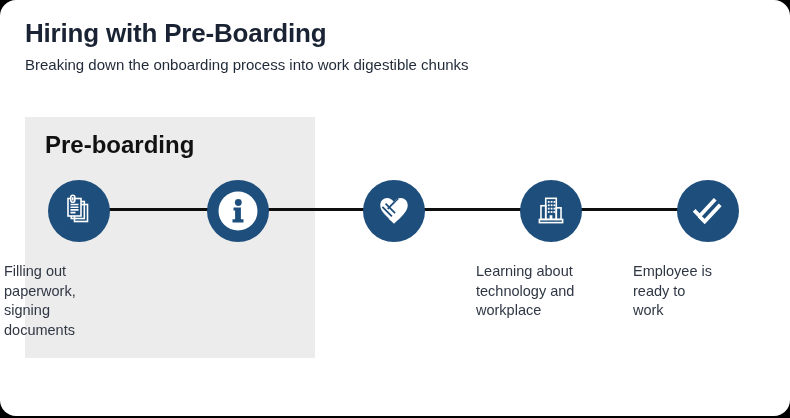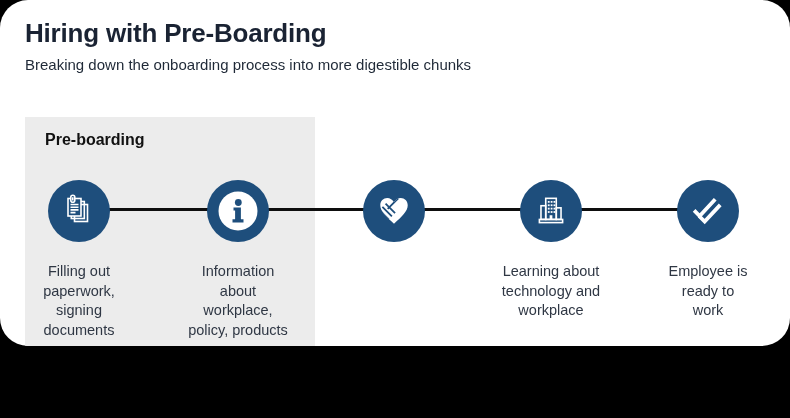--- a/index.html
+++ b/index.html
@@ -4,23 +4,23 @@
 <style>
   html, body {
     margin: 0;
     padding: 0;
     background: #000000;
     font-family: "Liberation Sans", "DejaVu Sans", sans-serif;
   }
   .card {
     position: relative;
     width: 790px;
-    height: 346px;
+    height: 416px;
     background: #ffffff;
-    border-radius: 28px;
+    border-radius: 16px;
     overflow: hidden;
   }
   .page-title {
     position: absolute;
     left: 25px;
     top: 18px;
     font-size: 26px;
     font-weight: 700;
     letter-spacing: -0.2px;
     color: #1a2333;
@@ -36,21 +36,21 @@
     position: absolute;
     left: 25px;
     top: 117px;
     width: 290px;
     height: 241px;
     background: #ececec;
   }
   .section-label {
     position: absolute;
     top: 131px;
-    font-size: 16px;
+    font-size: 24px;
     font-weight: 700;
     color: #111111;
   }
   .section-label.pre  { left: 45px; }
   .section-label.on   { left: 345px; }
   .timeline-line {
     position: absolute;
     left: 79px;
     top: 208px;
     width: 629px;
@@ -73,37 +73,36 @@
   .c3 { left: 363px; }
   .c4 { left: 520px; }
   .c5 { left: 677px; }
   .step-label {
     position: absolute;
     top: 262px;
     width: 150px;
     font-size: 14.5px;
     line-height: 19.5px;
     color: #2f3744;
-    text-align: center;
     white-space: pre-line;
   }
   .l1 { left: 4px; }
   .l2 { left: 163px; }
   .l3 { left: 319px; }
   .l4 { left: 476px; }
   .l5 { left: 633px; }
   .icon-svg { display: block; }
 </style>
 </head>
 <body>
 
 <div class="card">
 
   <div class="page-title">Hiring with Pre-Boarding</div>
-  <div class="page-subtitle">Breaking down the onboarding process into more digestible chunks</div>
+  <div class="page-subtitle">Breaking down the onboarding process into work digestible chunks</div>
 
   <div class="preboarding-box"></div>
 
   <div class="section-label pre">Pre-boarding</div>
 
   <div class="timeline-line"></div>
 
   <div class="step-circle c1">
     <span>
       <svg class="icon-svg" width="36" height="36" viewBox="0 0 36 36">
@@ -187,24 +186,20 @@
           <path d="M 10 22.5 L 15 27.5 L 29 12.5"></path>
         </g>
       </svg>
     </span>
   </div>
 
   <div class="step-label l1">Filling out
 paperwork,
 signing
 documents</div>
-  <div class="step-label l2">Information
-about
-workplace,
-policy, products</div>
   <div class="step-label l4">Learning about
 technology and
 workplace</div>
   <div class="step-label l5">Employee is
 ready to
 work</div>
 
 </div>
 
 </body></html>

